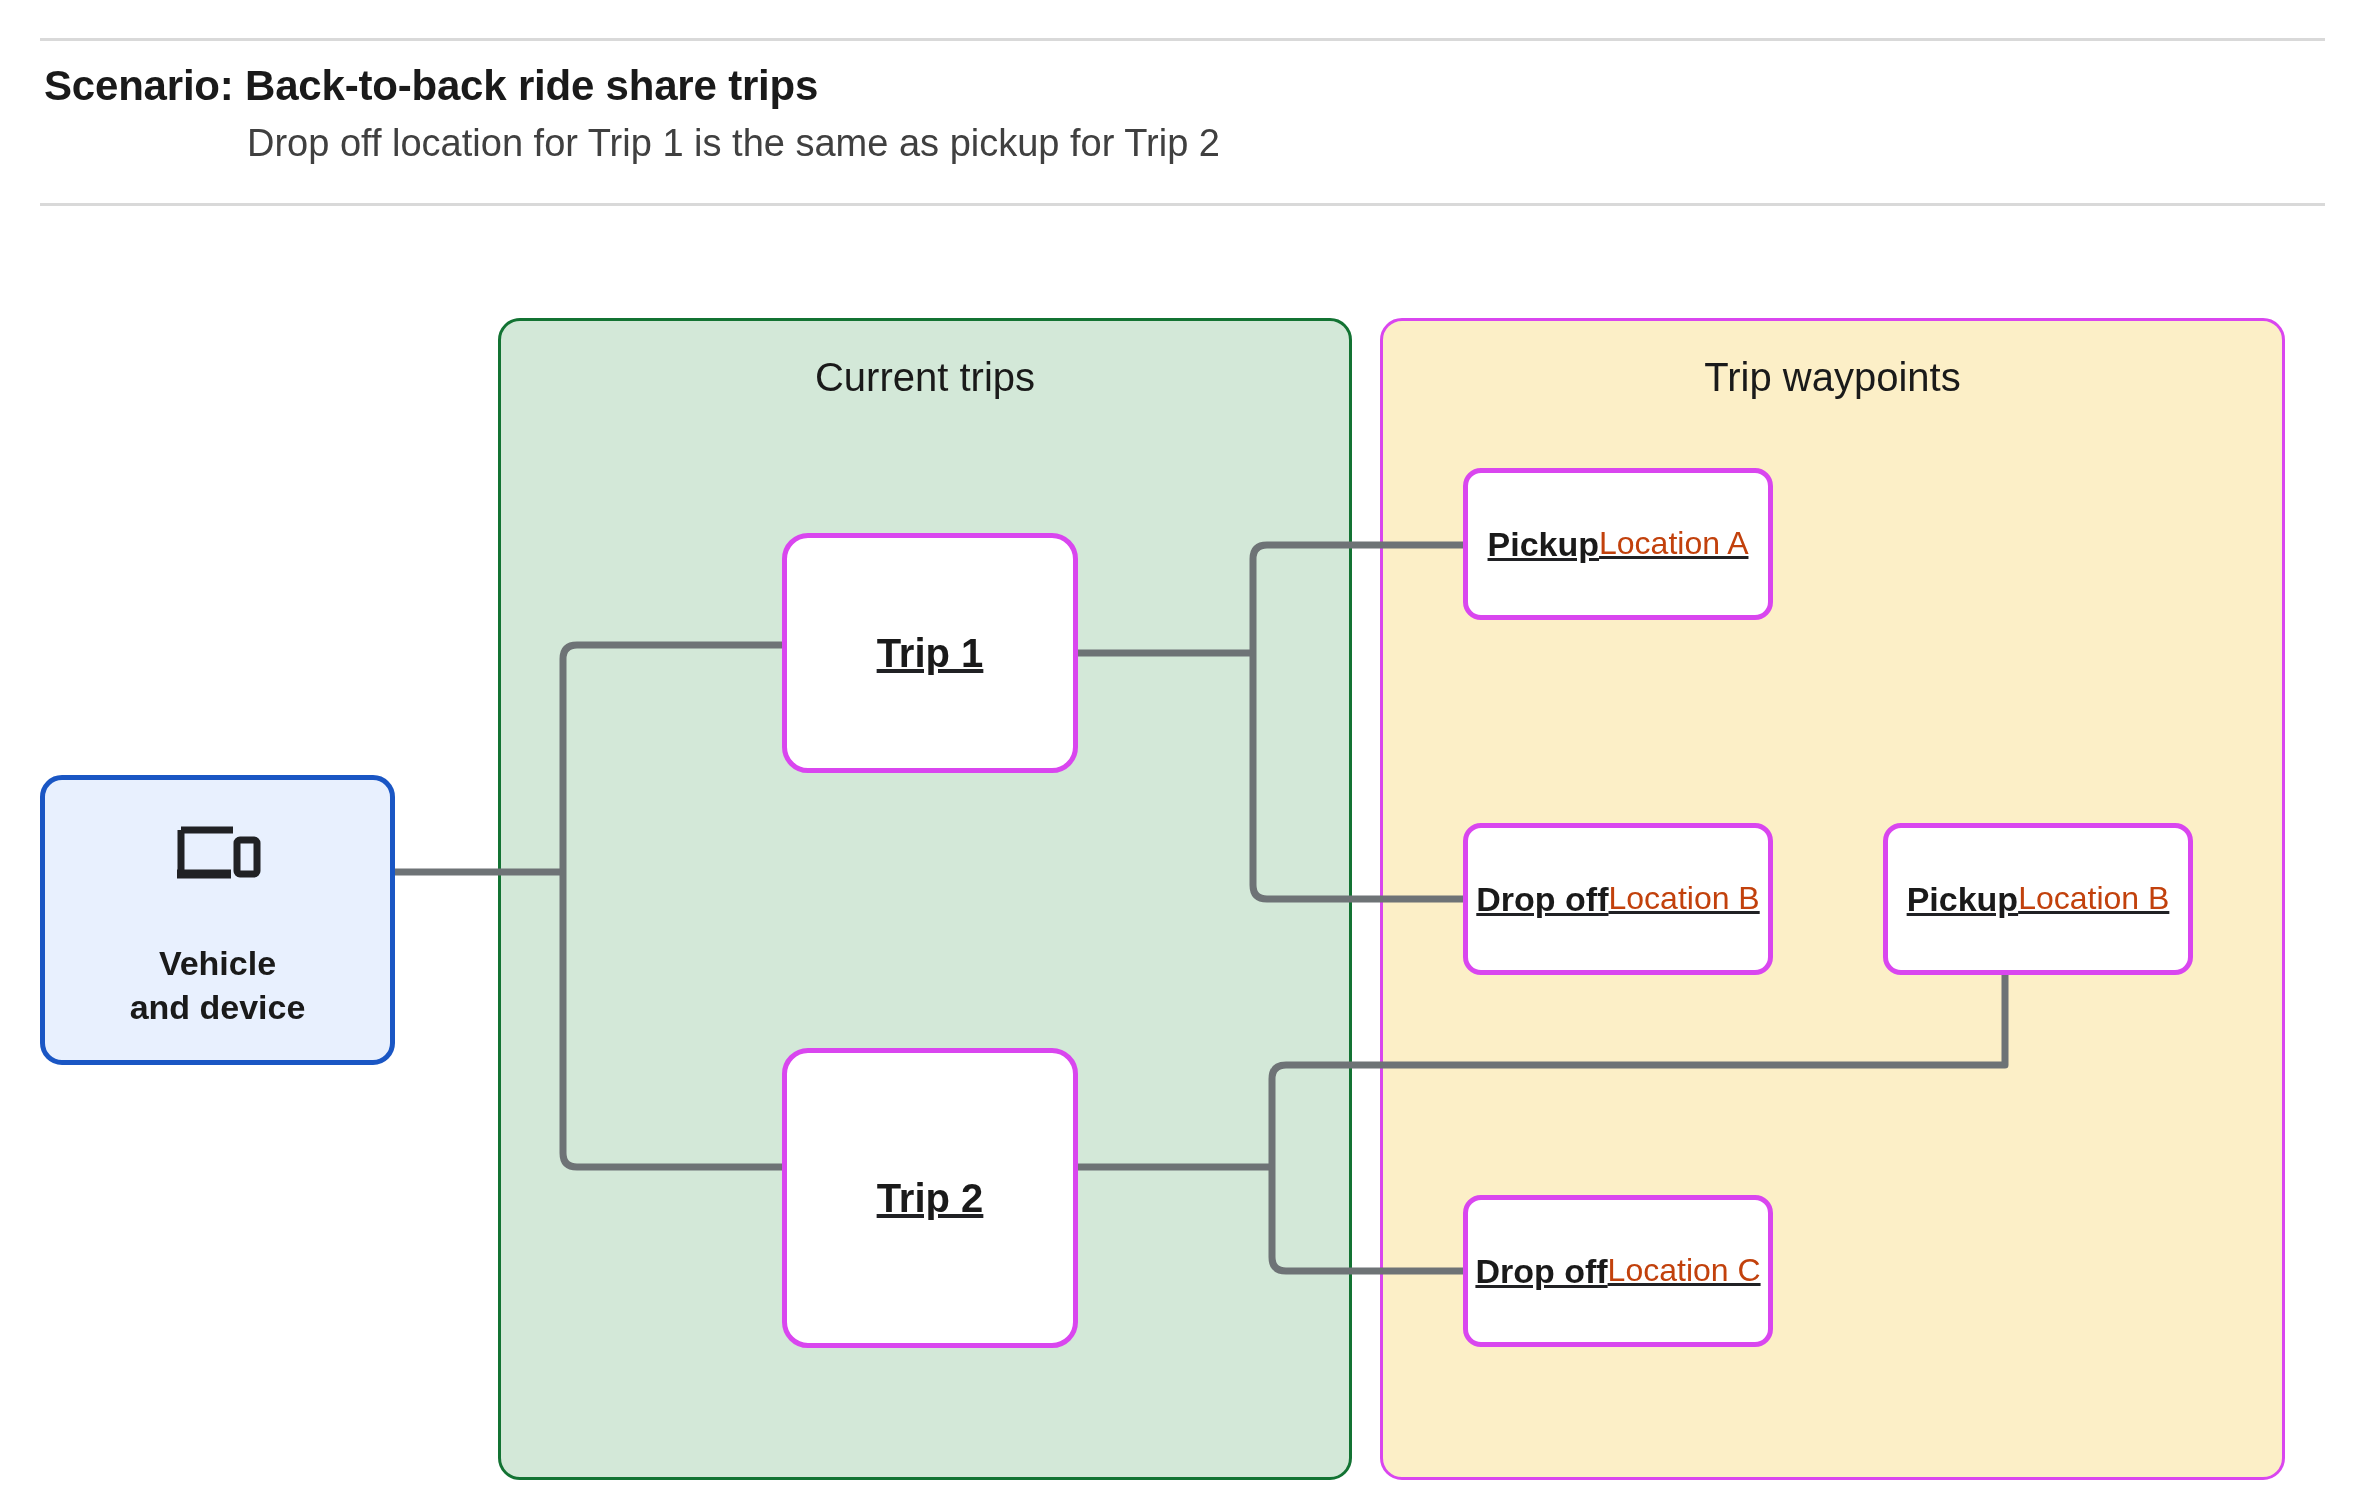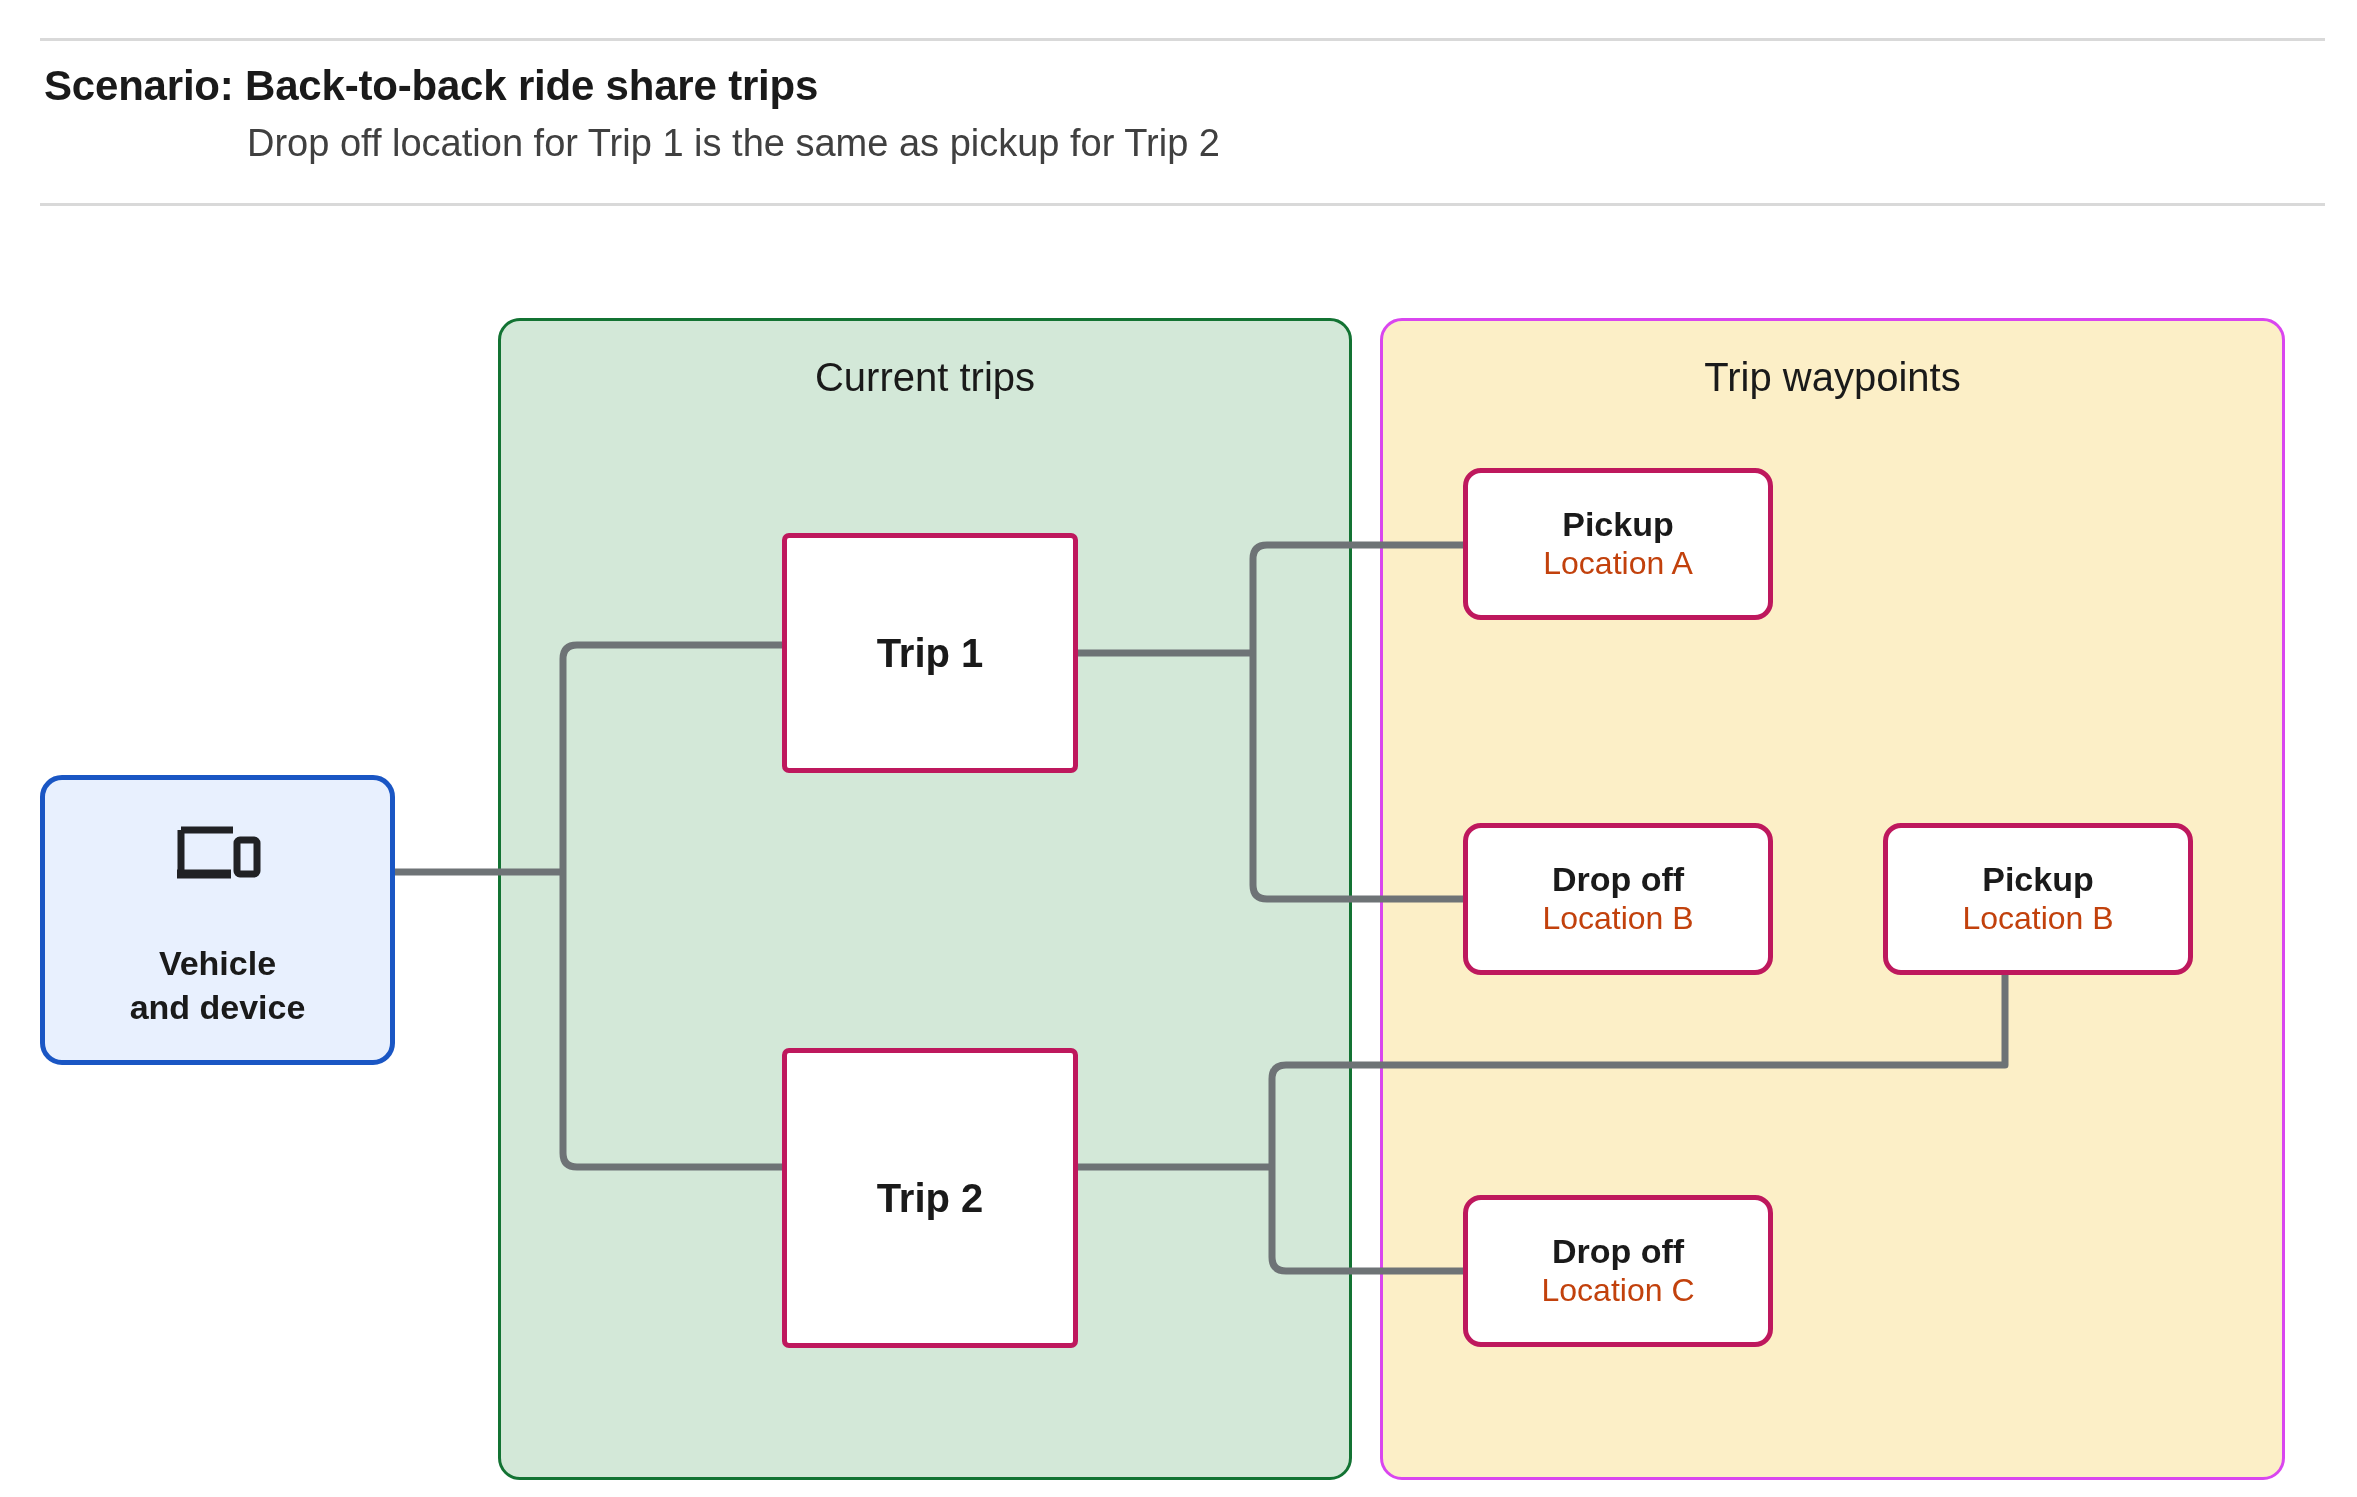--- a/index.html
+++ b/index.html
@@ -50,25 +50,25 @@
     text-align: center; font-size: 40px; font-weight: normal;
     color: #1a1a1a;
   }
 
   
   #wires { position: absolute; left: 0; top: 0; width: 2357px; height: 1497px; }
 
   
   .node {
     position: absolute; background: #ffffff;
-    border: 5px solid #be185d; border-radius: 18px;
-    display: flex; flex-direction: column;
-    align-items: center; justify-content: center;
+    border: 5px solid #d946ef; border-radius: 18px;
+    display: flex; flex-direction: row;
+    align-items: center; justify-content: center; text-decoration: underline;
   }
-  .trip-node { border-radius: 7px; }
+  .trip-node { border-radius: 26px; }
   .trip-label { font-size: 40px; font-weight: bold; color: #1a1a1a; }
   .wp-title { font-size: 34px; font-weight: bold; color: #1a1a1a; line-height: 1.18; }
   .wp-sub   { font-size: 32px; font-weight: normal; color: #c2410c; line-height: 1.24; }
 
   #node-trip-1 { left: 782px; top: 533px;  width: 296px; height: 240px; }
   #node-trip-2 { left: 782px; top: 1048px; width: 296px; height: 300px; }
 
   #node-pickup-a   { left: 1463px; top: 468px;  width: 310px; height: 152px; }
   #node-dropoff-b  { left: 1463px; top: 823px;  width: 310px; height: 152px; }
   #node-pickup-b   { left: 1883px; top: 823px;  width: 310px; height: 152px; }

